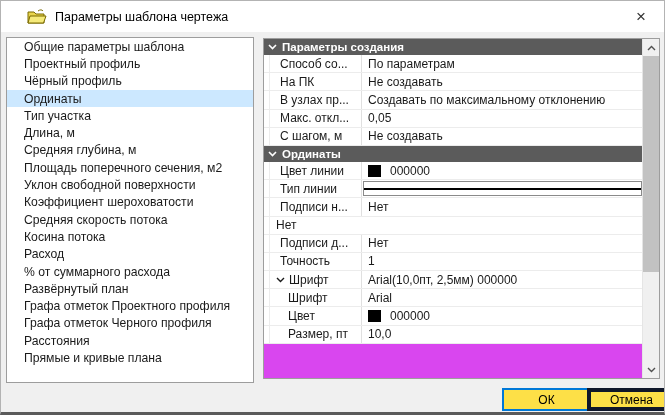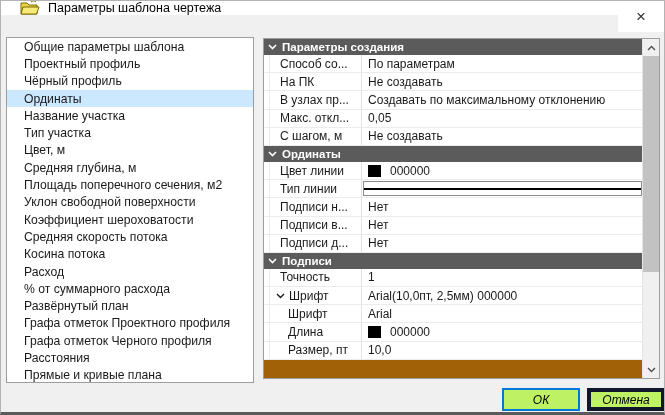--- a/index.html
+++ b/index.html
@@ -13,24 +13,24 @@
   .dialog {
     position: relative;
     width: 665px; height: 415px;
     background: #f0f0f0;
     border: 1px solid #b3b3b3;
     border-bottom: 3px solid #5a5a5a;
     overflow: hidden;
   }
   
   .titlebar {
-    position: absolute; left:0; top:0; right:0; height:14px;
+    position: absolute; left:0; top:0; right:0; height:31px;
     background:#ffffff;
     display:flex; align-items:center;
-    padding-left:19px;
+    padding-left:26px;
   }
   .titlebar .app-icon { width:20px; height:16px; margin-right:8px; flex:0 0 auto; }
   .titlebar .title { font-size:12.5px; color:#000; }
   .close-btn {
     position:absolute; right:0; top:0; width:46px; height:31px;
     display:flex; align-items:center; justify-content:center;
     font-size:17px; font-weight:300; color:#333; cursor:pointer;
     background:#ffffff;
   }
   
@@ -40,21 +40,21 @@
   }
   .li {
     height:17.3px; display:flex; align-items:center;
     padding-left:17px; white-space:nowrap; cursor:default;
     font-size:12.2px;
   }
   .li.sel { background:#cce8ff; }
   
   .grid {
     position:absolute; left:262px; top:37px; width:397px; height:341px;
-    background:#a16207; border:1px solid #9d9d9d; overflow:hidden;padding-left:40px;
+    background:#d946ef; border:1px solid #9d9d9d; overflow:hidden;padding-left:40px;
   }
   .grid-content { position:absolute; left:0; top:0; width:379px; }
   .ghead {
     height:16px; background:#5b5b5b; color:#ffffff;
     display:flex; align-items:center;
     font-weight:bold; font-size:11.5px; padding-left:4px;
   }
   .ghead svg { margin-right:5px; }
   .row {
     height:18.2px; display:flex; align-items:stretch;
@@ -96,23 +96,23 @@
     color:#505050; background:#f0f0f0; cursor:pointer;
   }
   .sbtn.up { top:0; }
   .sbtn.down { bottom:0; }
   .sthumb {
     position:absolute; left:0; top:17px; width:17px; height:216px;
     background:#c2c2c2; cursor:pointer;
   }
   
   .btn {
-    position:absolute; height:23px; width:78px;
+    position:absolute; height:23px; width:89px;
     display:flex; align-items:center; justify-content:center;
-    background:#bef264; font-size:12px; color:#000; cursor:pointer;font-style:italic;
+    background:#fde047; font-size:12px; color:#000; cursor:pointer;
   }
   .btn.ok { left:501px; top:387px; border:2px solid #0078d7; }
   .btn.cancel { left:586px; top:387px; border:4px solid #0f172a; }
 </style>
 </head>
 <body>
 
 <div class="dialog">
 
   <div class="titlebar">
@@ -125,23 +125,22 @@
     <div class="close-btn">
       <span>×</span>
     </div>
   </div>
 
   <div class="listbox">
     <div class="li">Общие параметры шаблона</div>
     <div class="li">Проектный профиль</div>
     <div class="li">Чёрный профиль</div>
     <div class="li sel">Ординаты</div>
-    <div class="li">Название участка</div>
     <div class="li">Тип участка</div>
-    <div class="li">Цвет, м</div>
+    <div class="li">Длина, м</div>
     <div class="li">Средняя глубина, м</div>
     <div class="li">Площадь поперечного сечения, м2</div>
     <div class="li">Уклон свободной поверхности</div>
     <div class="li">Коэффициент шероховатости</div>
     <div class="li">Средняя скорость потока</div>
     <div class="li">Косина потока</div>
     <div class="li">Расход</div>
     <div class="li">% от суммарного расхода</div>
     <div class="li">Развёрнутый план</div>
     <div class="li">Графа отметок Проектного профиля</div>
@@ -208,35 +207,28 @@
             </div>
         </div>
       </div>
       <div class="row">
         <div class="gutter"></div>
         <div class="plabel">Подписи н...</div>
         <div class="pvalue">Нет</div>
       </div>
       <div class="row">
         <div class="gutter"></div>
-        <div class="plabel">Подписи в...</div>
         <div class="pvalue">Нет</div>
       </div>
       <div class="row">
         <div class="gutter"></div>
         <div class="plabel">Подписи д...</div>
         <div class="pvalue">Нет</div>
       </div>
 
-      <div class="ghead">
-        <svg width="9" height="6" viewBox="0 0 9 6">
-            <polyline points="1,1 4.5,4.5 8,1" fill="none" stroke="#ffffff" stroke-width="1.6"></polyline>
-          </svg>
-        <span>Подписи</span>
-      </div>
       <div class="row">
         <div class="gutter"></div>
         <div class="plabel">Точность</div>
         <div class="pvalue">1</div>
       </div>
       <div class="row">
         <div class="gutter"></div>
         <div class="plabel expand">
           <svg width="9" height="6" viewBox="0 0 9 6">
               <polyline points="1,1 4.5,4.5 8,1" fill="none" stroke="#1a1a1a" stroke-width="1.4"></polyline>
@@ -245,21 +237,21 @@
         </div>
         <div class="pvalue">Arial(10,0пт, 2,5мм) 000000</div>
       </div>
       <div class="row">
         <div class="gutter"></div>
         <div class="plabel sub">Шрифт</div>
         <div class="pvalue">Arial</div>
       </div>
       <div class="row">
         <div class="gutter"></div>
-        <div class="plabel sub">Длина</div>
+        <div class="plabel sub">Цвет</div>
         <div class="pvalue">
           <span class="swatch"></span>
           <span>000000</span>
         </div>
       </div>
       <div class="row">
         <div class="gutter"></div>
         <div class="plabel sub">Размер, пт</div>
         <div class="pvalue">10,0</div>
       </div>

